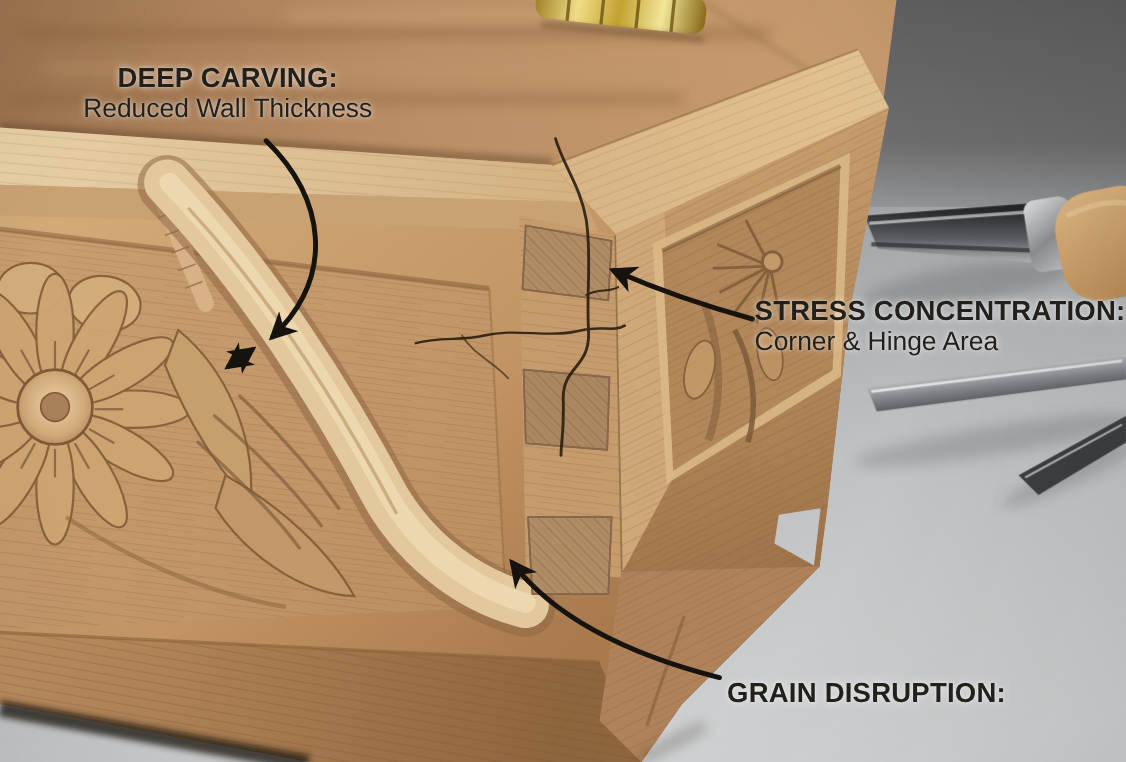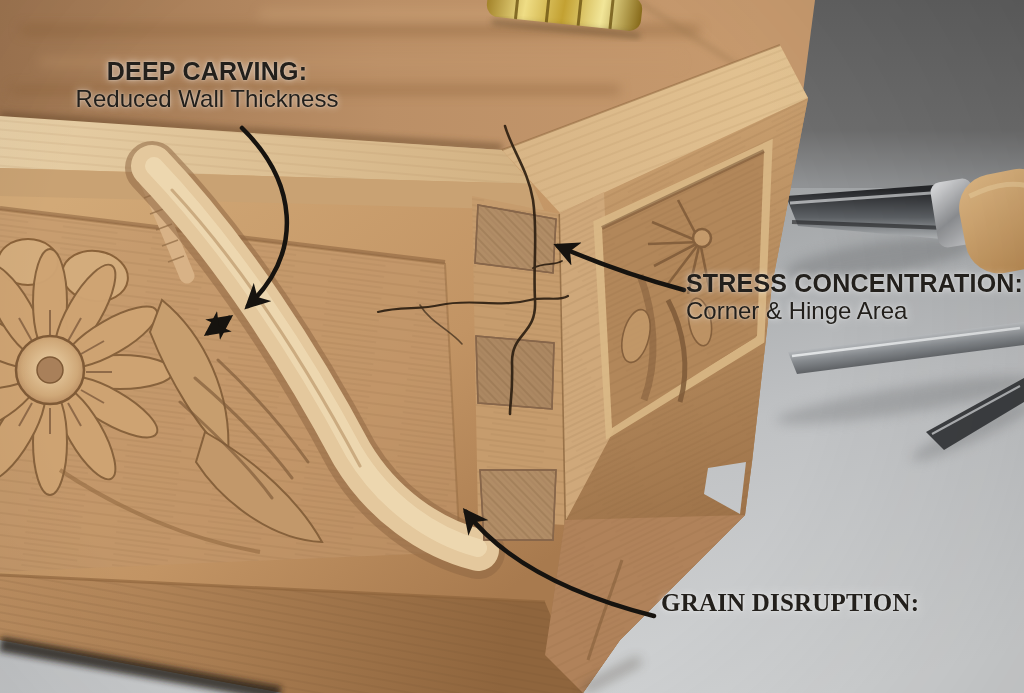--- a/index.html
+++ b/index.html
@@ -10,21 +10,21 @@
   .scene{position:absolute;inset:0;}
   .label{
     position:absolute;color:var(--text,#23201c);z-index:5;
     text-shadow:0 0 7px rgba(255,255,255,.65),0 0 2px rgba(255,255,255,.45);
     line-height:27px;white-space:nowrap;
   }
   .label .t1{font-weight:700;font-size:25px;display:block;letter-spacing:.2px;}
   .label .t2{font-weight:400;font-size:24px;display:block;}
   .label-deep{left:47px;top:58px;width:320px;text-align:center;}
   .label-stress{left:686px;top:270px;text-align:left;}
-  .label-grain{left:661px;top:589px;text-align:center;font-family:Liberation Serif, serif;}
+  .label-grain{left:661px;top:617px;text-align:center;}
   .arrow{stroke:var(--arrow,#16130f);fill:none;stroke-width:4.5;stroke-linecap:round;}
 </style>
 </head>
 <body>
 
 <div class="canvas">
 
   <svg class="scene" width="1024" height="693" viewBox="0 0 1024 693">
     <defs>
       <linearGradient id="gradFloor" gradientUnits="userSpaceOnUse" x1="860" y1="150" x2="980" y2="660">

